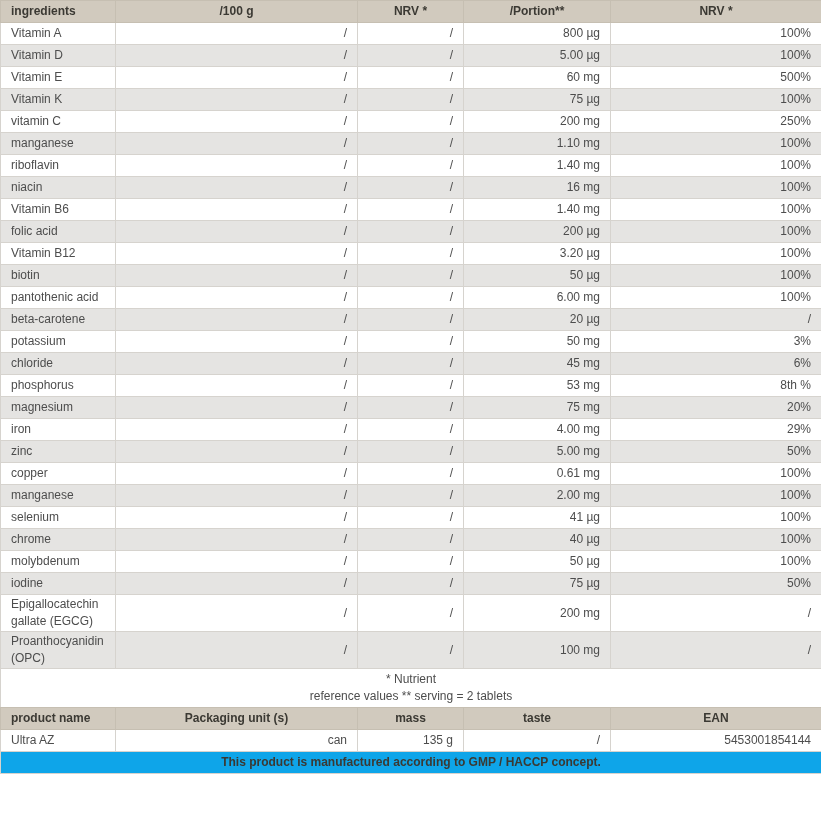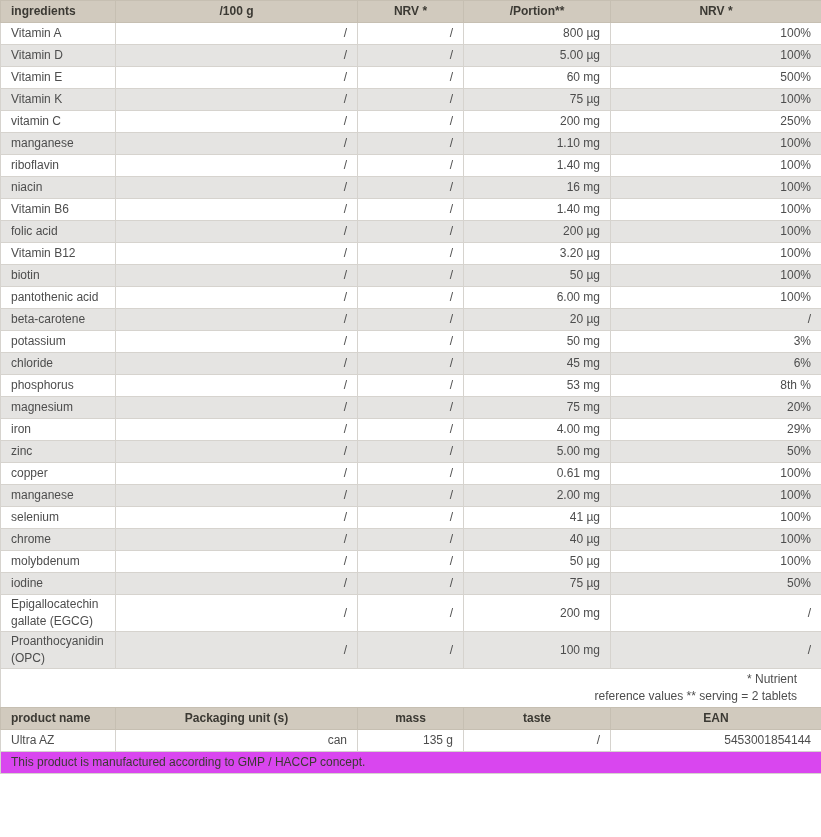--- a/index.html
+++ b/index.html
@@ -31,31 +31,31 @@
     font-weight: bold;
     color: #3b3933;
     white-space: nowrap;
   }
   thead th.first { text-align: left; margin-top: 35px; }
   td { text-align: right; }
   td.name-cell { text-align: left; }
   tbody.alt tr:nth-child(even) { background: #e5e4e2; }
   tbody.alt tr:nth-child(odd)  { background: #ffffff; }
   .footnote-row td {
-    text-align: right;
+    text-align: center;
     height: 38px;
     padding: 2px 24px;
     background: #ffffff;
   }
   .product-table { margin-top: -1px; padding-left: 40px; }
   .note-row td {
-    text-align: left;
-    font-weight: normal;
+    text-align: center;
+    font-weight: bold;
     color: #3b3933;
-    background: #d946ef;
+    background: #0ea5e9;
   }
 </style>
 </head>
 <body>
 
 <table>
   <colgroup>
     <col style="width:115px">
       <col style="width:242px">
       <col style="width:106px">

